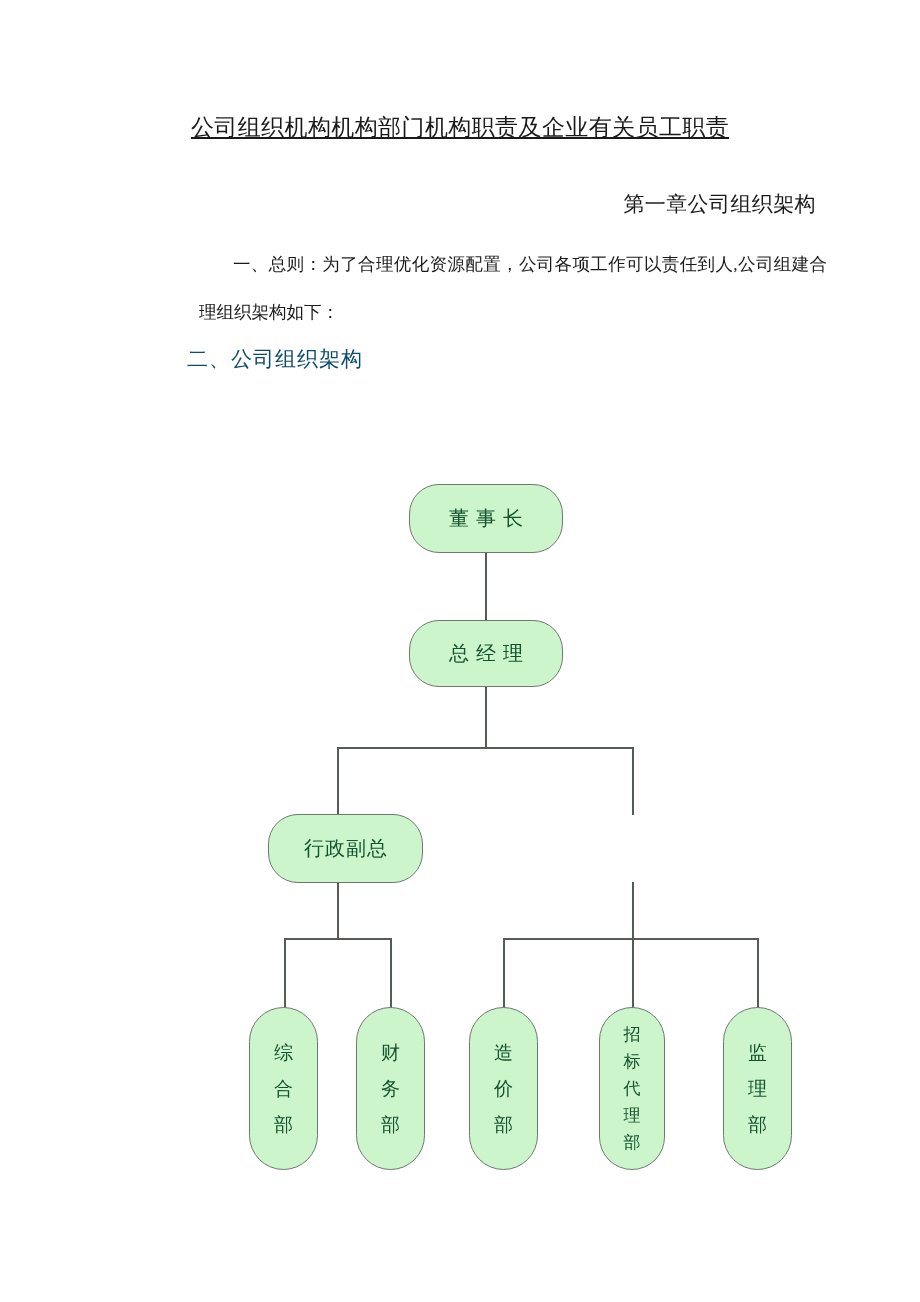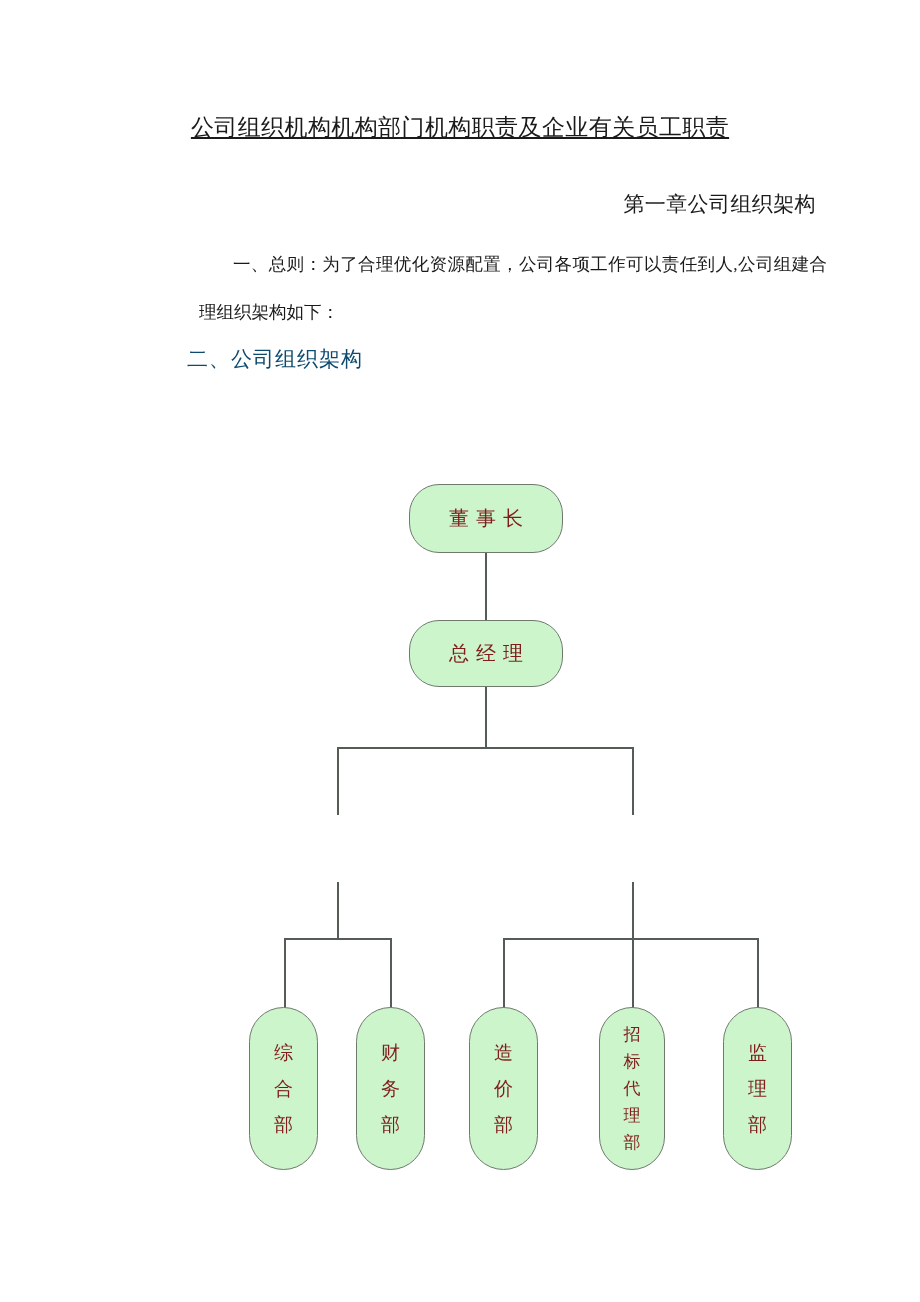--- a/index.html
+++ b/index.html
@@ -86,21 +86,21 @@
 
   .node {
     position: absolute;
     box-sizing: border-box;
     background: #ccf5cc;
     border: 1.4px solid #6f7a6f;
     display: flex;
     align-items: center;
     justify-content: center;
     text-align: center;
-    color: #7f1d1d;
+    color: #14532d;
     font-family: "Liberation Serif", "DejaVu Serif", serif;
   }
 
   
   .node.h {
     font-size: 20px;
     letter-spacing: 7px;
     text-indent: 7px;
     border-radius: 30px;
   }
@@ -159,20 +159,21 @@
     <div class="connector vline" style="left:632px; top:882px; height:57px;"></div>
     <div class="connector hline" style="left:503px; top:938px; width:255px;"></div>
     <div class="connector vline" style="left:503px; top:938px; height:70px;"></div>
     <div class="connector vline" style="left:632px; top:938px; height:70px;"></div>
     <div class="connector vline" style="left:757px; top:938px; height:70px;"></div>
 
     <div class="node h" style="left:409px; top:484px; width:154px; height:69px;">董事长</div>
 
     <div class="node h" style="left:409px; top:620px; width:154px; height:67px;text-align:right;">总经理</div>
 
+    <div class="node h tight" style="left:268px; top:814px; width:155px; height:69px;">行政副总</div>
 
 
     <div class="node v" style="left:249px; top:1007px; width:69px; height:163px;">
       <span>综</span>
       <span>合</span>
       <span>部</span>
     </div>
 
     <div class="node v" style="left:356px; top:1007px; width:69px; height:163px;">
       <span>财</span>

